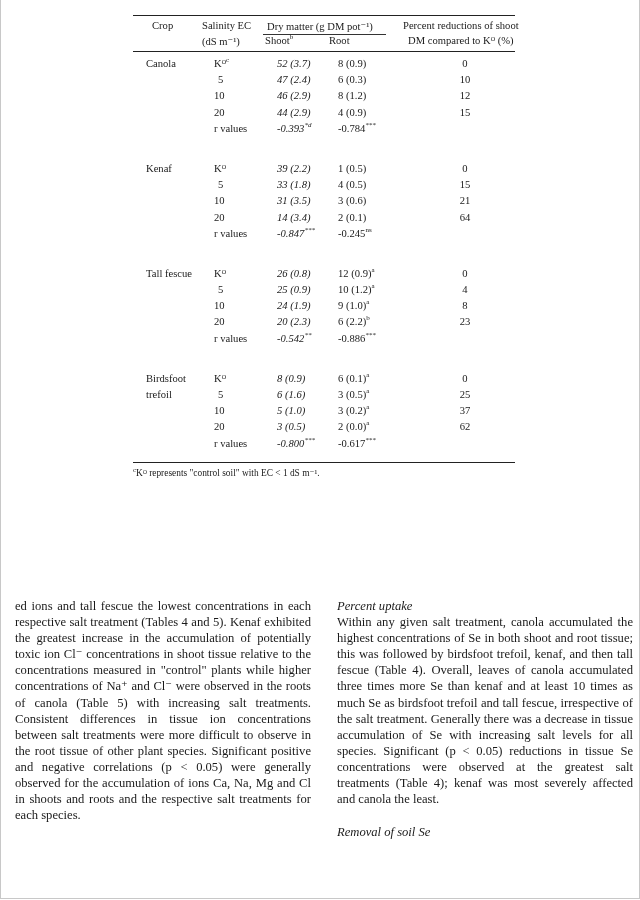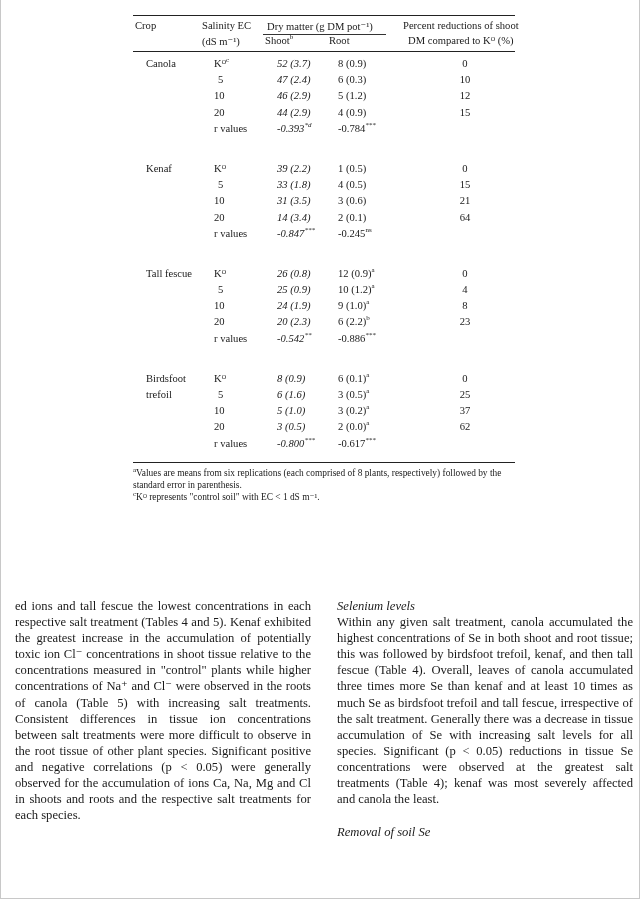--- a/index.html
+++ b/index.html
@@ -41,21 +41,21 @@
   .gap { height: 17px; }
 </style>
 </head>
 <body>
 
 <div class="page-border"></div>
 
 <div class="table-block">
   <div class="rule" style="margin-top:11px"></div>
   <div class="hdr">
-    <span style="left:2px;top:4px">Crop</span>
+    <span style="left:19px;top:4px">Crop</span>
     <span style="left:69px;top:4px">Salinity EC</span>
     <span style="left:69px;top:19px">(dS m⁻¹)</span>
     <span style="left:134px;top:4px">Dry matter (g DM pot⁻¹)</span>
     <div class="dm-underline"></div>
     <span style="left:132px;top:19px"><span style="position:static">Shoot</span><sup style="position:static">b</sup></span>
     <span style="left:196px;top:19px">Root</span>
     <span style="left:270px;top:4px">Percent reductions of shoot</span>
     <span style="left:275px;top:19px">DM compared to Kᴼ (%)</span>
   </div>
   <div class="rule"></div>
@@ -71,21 +71,21 @@
       </div>
         <div class="row">
         <span class="c-sal" style="left:73px"><span style="position:static">5</span><sup style="position:static"></sup></span>
         <span class="c-shoot"><span style="position:static">47 (2.4)</span><sup style="position:static"></sup></span>
         <span class="c-root"><span style="position:static">6 (0.3)</span><sup style="position:static"></sup></span>
         <span class="c-pct">10</span>
       </div>
         <div class="row">
         <span class="c-sal"><span style="position:static">10</span><sup style="position:static"></sup></span>
         <span class="c-shoot"><span style="position:static">46 (2.9)</span><sup style="position:static"></sup></span>
-        <span class="c-root"><span style="position:static">5 (1.2)</span><sup style="position:static"></sup></span>
+        <span class="c-root"><span style="position:static">8 (1.2)</span><sup style="position:static"></sup></span>
         <span class="c-pct">12</span>
       </div>
         <div class="row">
         <span class="c-sal"><span style="position:static">20</span><sup style="position:static"></sup></span>
         <span class="c-shoot"><span style="position:static">44 (2.9)</span><sup style="position:static"></sup></span>
         <span class="c-root"><span style="position:static">4 (0.9)</span><sup style="position:static"></sup></span>
         <span class="c-pct">15</span>
       </div>
         <div class="row">
         <span class="c-sal"><span style="position:static">r values</span><sup style="position:static"></sup></span>
@@ -191,27 +191,26 @@
         <span class="c-sal"><span style="position:static">r values</span><sup style="position:static"></sup></span>
         <span class="c-shoot"><span style="position:static">-0.800</span><sup style="position:static">***</sup></span>
         <span class="c-root"><span style="position:static">-0.617</span><sup style="position:static">***</sup></span>
         <span class="c-pct"></span>
       </div>
       </div>
     </div>
 
   <div class="rule" style="margin-top:10px"></div>
   <div class="notes" id="notes">
-      <p><sup>a</sup><span>Values are means from six replications (each comprised of 8 plants, respectively) followed by the standard error in parenthesis.</span></p>
       <p><sup>c</sup><span>Kᴼ represents "control soil" with EC &lt; 1 dS m⁻¹.</span></p>
     </div>
 </div>
 
 <div class="body-col col-left">
   <p>ed ions and tall fescue the lowest concentrations in each respective salt treatment (Tables 4 and 5). Kenaf exhibited the greatest increase in the accumulation of potentially toxic ion Cl⁻ concentrations in shoot tissue relative to the concentrations measured in "control" plants while higher concentrations of Na⁺ and Cl⁻ were observed in the roots of canola (Table 5) with increasing salt treatments. Consistent differences in tissue ion concentrations between salt treatments were more difficult to observe in the root tissue of other plant species. Significant positive and negative correlations (p &lt; 0.05) were generally observed for the accumulation of ions Ca, Na, Mg and Cl in shoots and roots and the respective salt treatments for each species.</p>
 </div>
 
 <div class="body-col col-right">
-  <div class="subhead">Selenium levels</div>
+  <div class="subhead">Percent uptake</div>
   <p>Within any given salt treatment, canola accumulated the highest concentrations of Se in both shoot and root tissue; this was followed by birdsfoot trefoil, kenaf, and then tall fescue (Table 4). Overall, leaves of canola accumulated three times more Se than kenaf and at least 10 times as much Se as birdsfoot trefoil and tall fescue, irrespective of the salt treatment. Generally there was a decrease in tissue accumulation of Se with increasing salt levels for all species. Significant (p &lt; 0.05) reductions in tissue Se concentrations were observed at the greatest salt treatments (Table 4); kenaf was most severely affected and canola the least.</p>
   <div class="gap"></div>
   <div class="subhead">Removal of soil Se</div>
 </div>
 
 </body></html>

